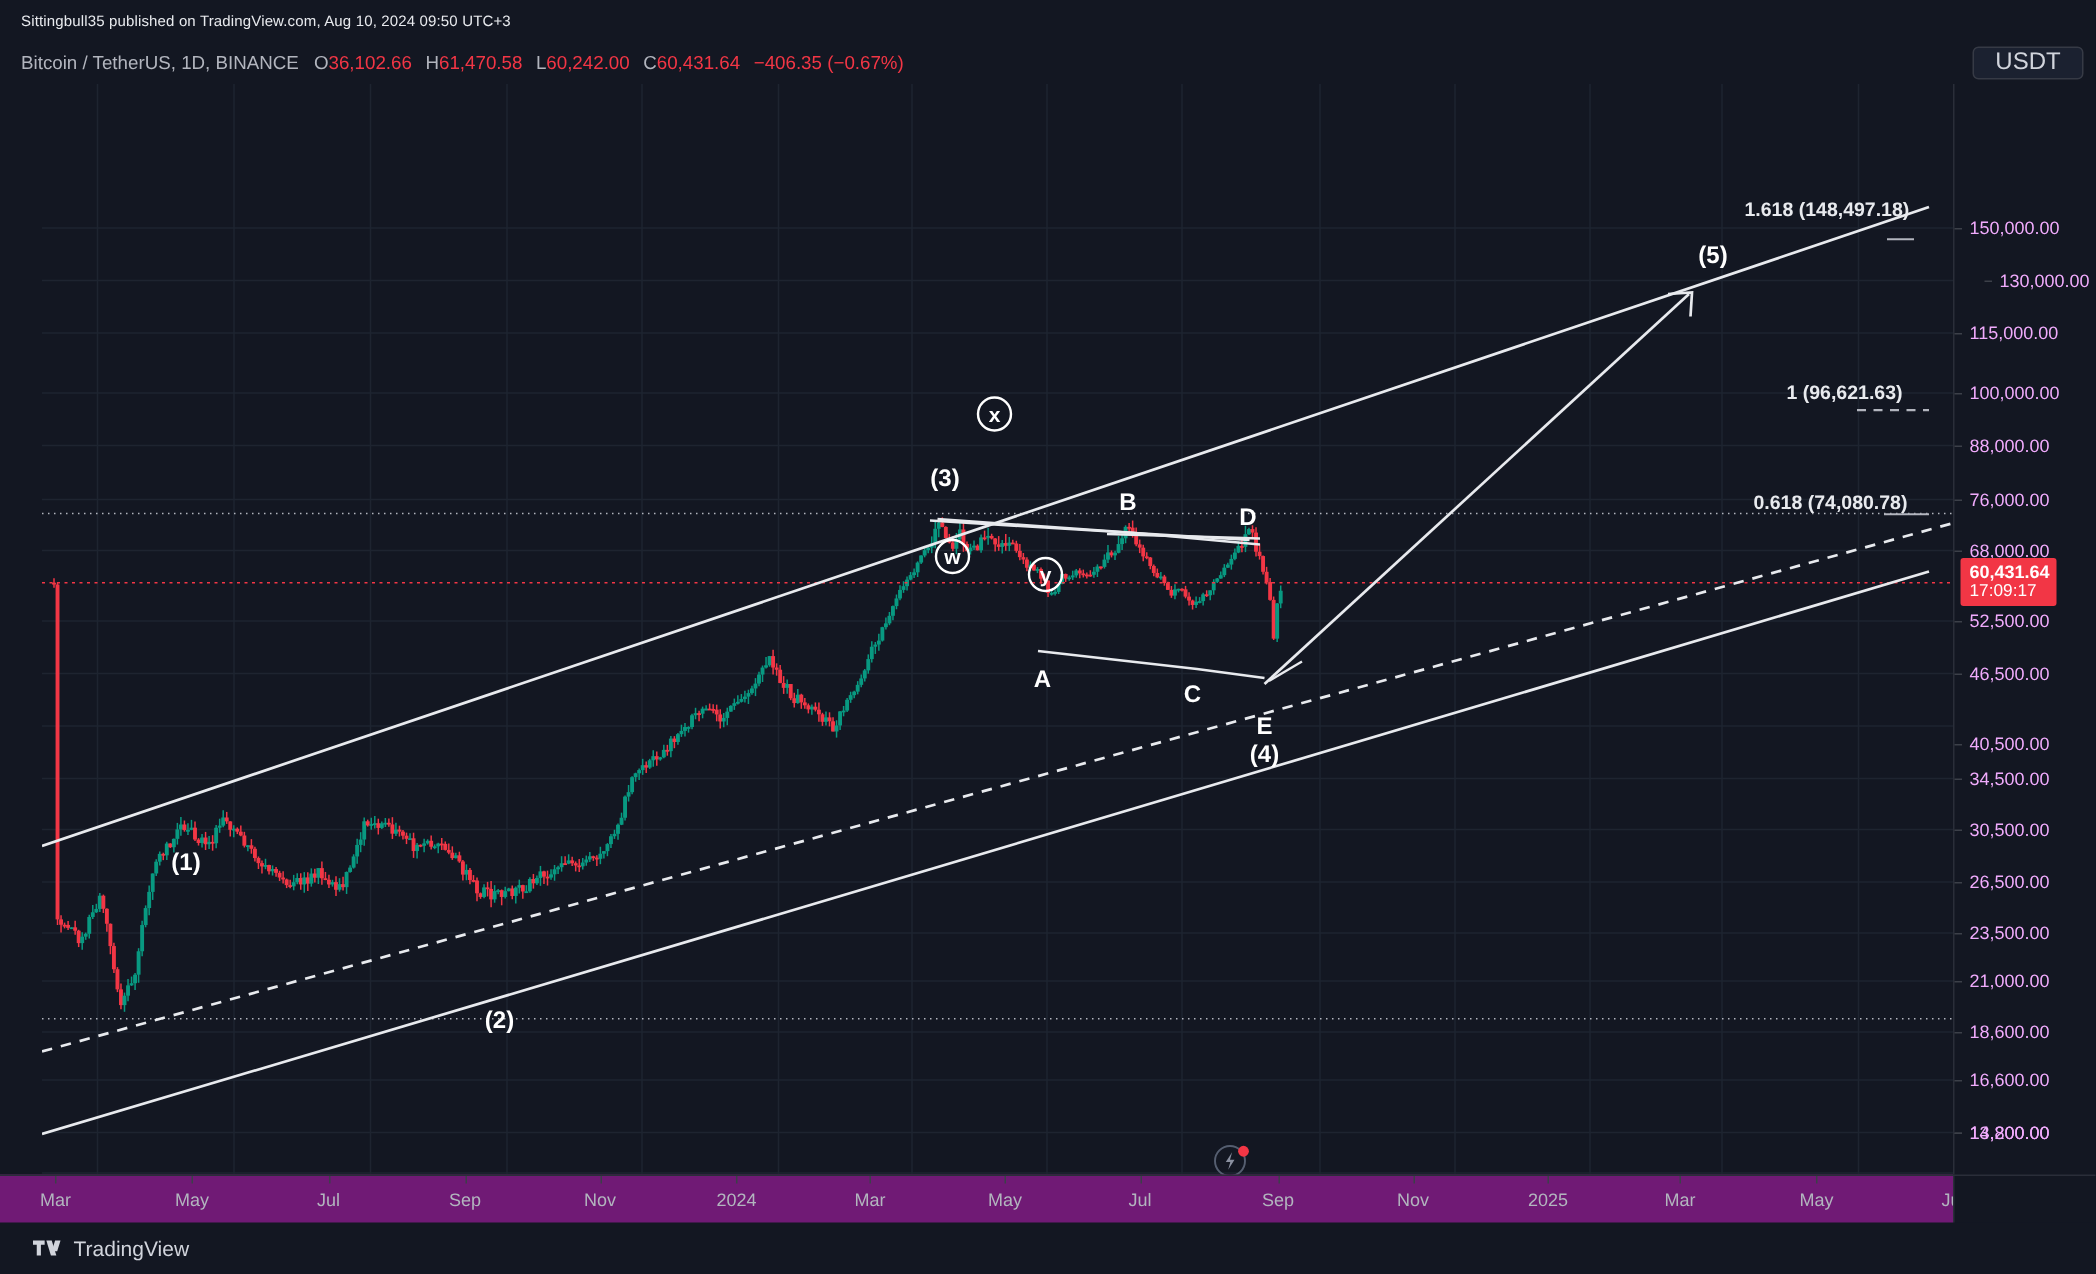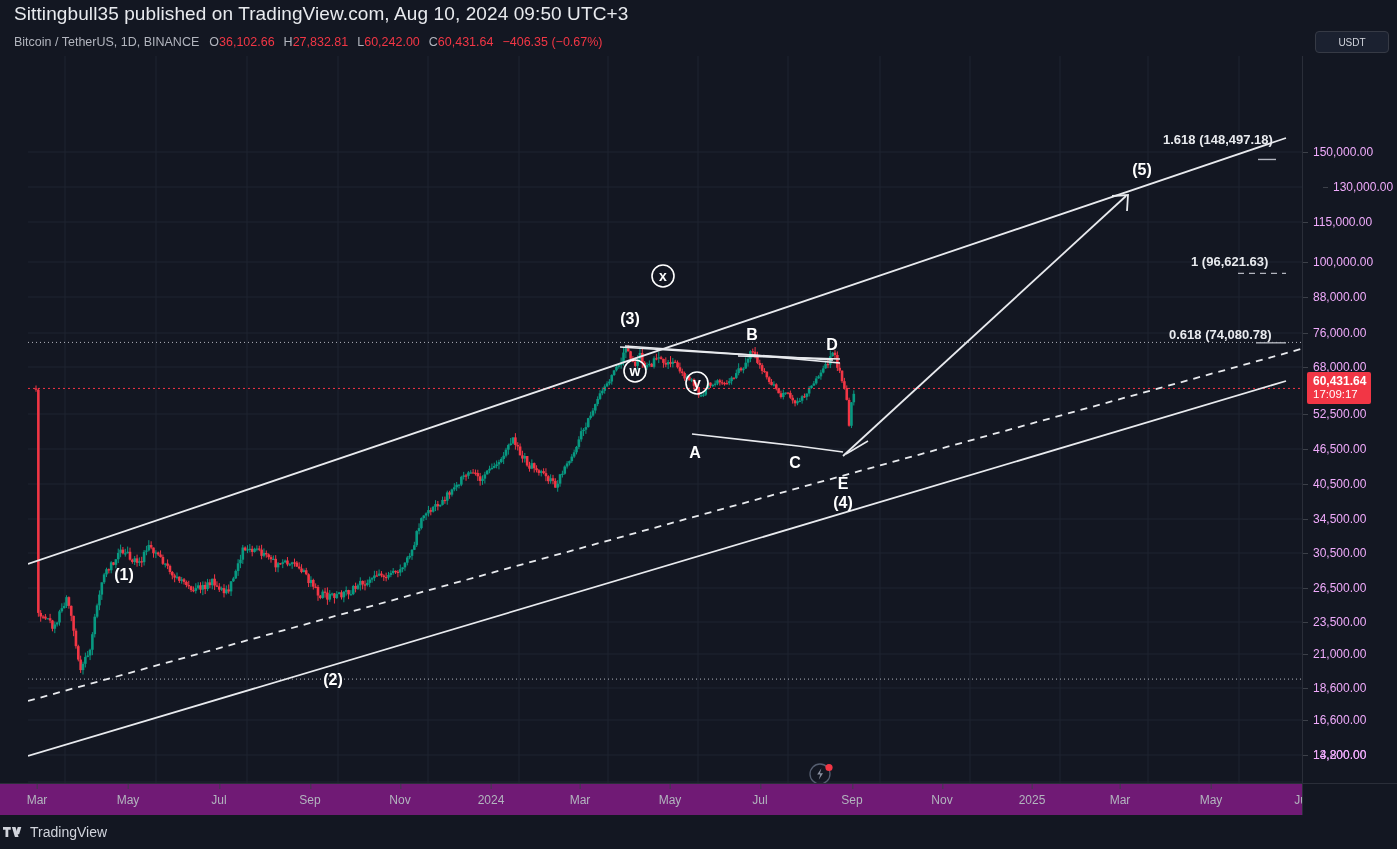--- a/index.html
+++ b/index.html
@@ -9,21 +9,21 @@
     color:#d1d4dc;
     -webkit-font-smoothing:antialiased;
   }
   #app{position:relative;width:1397px;height:849px;background:#131722;}
 
   
   #publisher-bar{
     position:absolute;left:0;top:0;width:1397px;height:28px;
     display:flex;align-items:center;
     padding-left:14px;box-sizing:border-box;
-    font-size:19px;color:#e8eaee;background:#131722;
+    font-size:10px;color:#e8eaee;background:#131722;
     letter-spacing:.1px;
   }
 
   
   #legend-row{
     position:absolute;left:0;top:28px;width:1397px;height:28px;
     display:flex;align-items:center;
     padding-left:14px;box-sizing:border-box;
     font-size:12.5px;background:#131722;
   }
@@ -32,21 +32,21 @@
   .ohlc-item{margin-right:9px;color:#b2b5be;}
   .ohlc-item .v{color:#f23645;}
   .chg{color:#f23645;}
 
   
   #currency-btn{
     position:absolute;right:8px;top:31px;
     width:74px;height:22px;
     border:1px solid #363a45;border-radius:4px;
     background:#1b2130;color:#d1d4dc;
-    font-size:10px;display:flex;align-items:center;justify-content:center;
+    font-size:16px;display:flex;align-items:center;justify-content:center;
     cursor:pointer;box-sizing:border-box;
   }
 
   
   #plot{
     position:absolute;left:0;top:56px;
     width:1302px;height:727px;
     background:#131722;overflow:hidden;margin-left:28px;
   }
   #plot svg{display:block;}
@@ -86,21 +86,21 @@
     position:absolute;left:50%;top:-9px;width:1px;height:5px;background:#3c4049;
   }
   #time-scale-corner{
     position:absolute;left:1302px;top:783px;width:95px;height:32px;
     background:#131722;border-top:1px solid #2a2e39;border-left:1px solid #2a2e39;
   }
 
   
   #footer{
     position:absolute;left:0;top:815px;width:1397px;height:34px;
-    background:#131722;display:flex;align-items:center;padding-left:3px;
+    background:#131722;display:flex;align-items:center;padding-left:22px;
     box-sizing:border-box;
   }
   #tv-logo{display:flex;align-items:center;gap:7px;}
   #tv-logo .txt{font-size:14px;color:#d1d4dc;}
 
   
   #alert-icon{
     position:absolute;left:808px;top:760px;width:26px;height:26px;
   }
 </style>
@@ -110,21 +110,21 @@
 <div id="app">
 
   <div id="publisher-bar">
     <span>Sittingbull35 published on TradingView.com, Aug 10, 2024 09:50 UTC+3</span>
   </div>
 
   <div id="legend-row">
     <div class="ohlc-group">
       <span class="sym">Bitcoin / TetherUS, 1D, BINANCE</span>
       <span class="ohlc-item"><span>O</span><span class="v">36,102.66</span></span>
-      <span class="ohlc-item"><span>H</span><span class="v">27,832.81</span></span>
+      <span class="ohlc-item"><span>H</span><span class="v">61,470.58</span></span>
       <span class="ohlc-item"><span>L</span><span class="v">60,242.00</span></span>
       <span class="ohlc-item"><span>C</span><span class="v">60,431.64</span></span>
       <span class="chg">−406.35 (−0.67%)</span>
     </div>
   </div>
 
   <div id="currency-btn">
     <span>USDT</span>
   </div>
 
@@ -931,21 +931,21 @@
   <div id="price-scale">
       <div class="price-tick" style="top: 96px;">150,000.00<span class="dash"></span></div>
       <div class="price-tick" style="top: 131px; margin-left: 20px;">130,000.00<span class="dash"></span></div>
       <div class="price-tick" style="top: 166px;">115,000.00<span class="dash"></span></div>
       <div class="price-tick" style="top: 206px;">100,000.00<span class="dash"></span></div>
       <div class="price-tick" style="top: 241px;">88,000.00<span class="dash"></span></div>
       <div class="price-tick" style="top: 277px;">76,000.00<span class="dash"></span></div>
       <div class="price-tick" style="top: 311px;">68,000.00<span class="dash"></span></div>
       <div class="price-tick" style="top: 358px;">52,500.00<span class="dash"></span></div>
       <div class="price-tick" style="top: 393px;">46,500.00<span class="dash"></span></div>
-      <div class="price-tick" style="top: 428px;">40,500.00<span class="dash"></span></div>
+      <div class="price-tick" style="top: 440px;">40,500.00<span class="dash"></span></div>
       <div class="price-tick" style="top: 463px;">34,500.00<span class="dash"></span></div>
       <div class="price-tick" style="top: 497px;">30,500.00<span class="dash"></span></div>
       <div class="price-tick" style="top: 532px;">26,500.00<span class="dash"></span></div>
       <div class="price-tick" style="top: 566px;">23,500.00<span class="dash"></span></div>
       <div class="price-tick" style="top: 598px;">21,000.00<span class="dash"></span></div>
       <div class="price-tick" style="top: 632px;">18,600.00<span class="dash"></span></div>
       <div class="price-tick" style="top: 664px;">16,600.00<span class="dash"></span></div>
       <div class="price-tick" style="top: 699px;">14,800.00<span class="dash"></span></div>
       <div class="price-tick" style="top: 699px;">13,200.00<span class="dash"></span></div>
       <div id="last-price-badge" style="top: 332.437px;">

